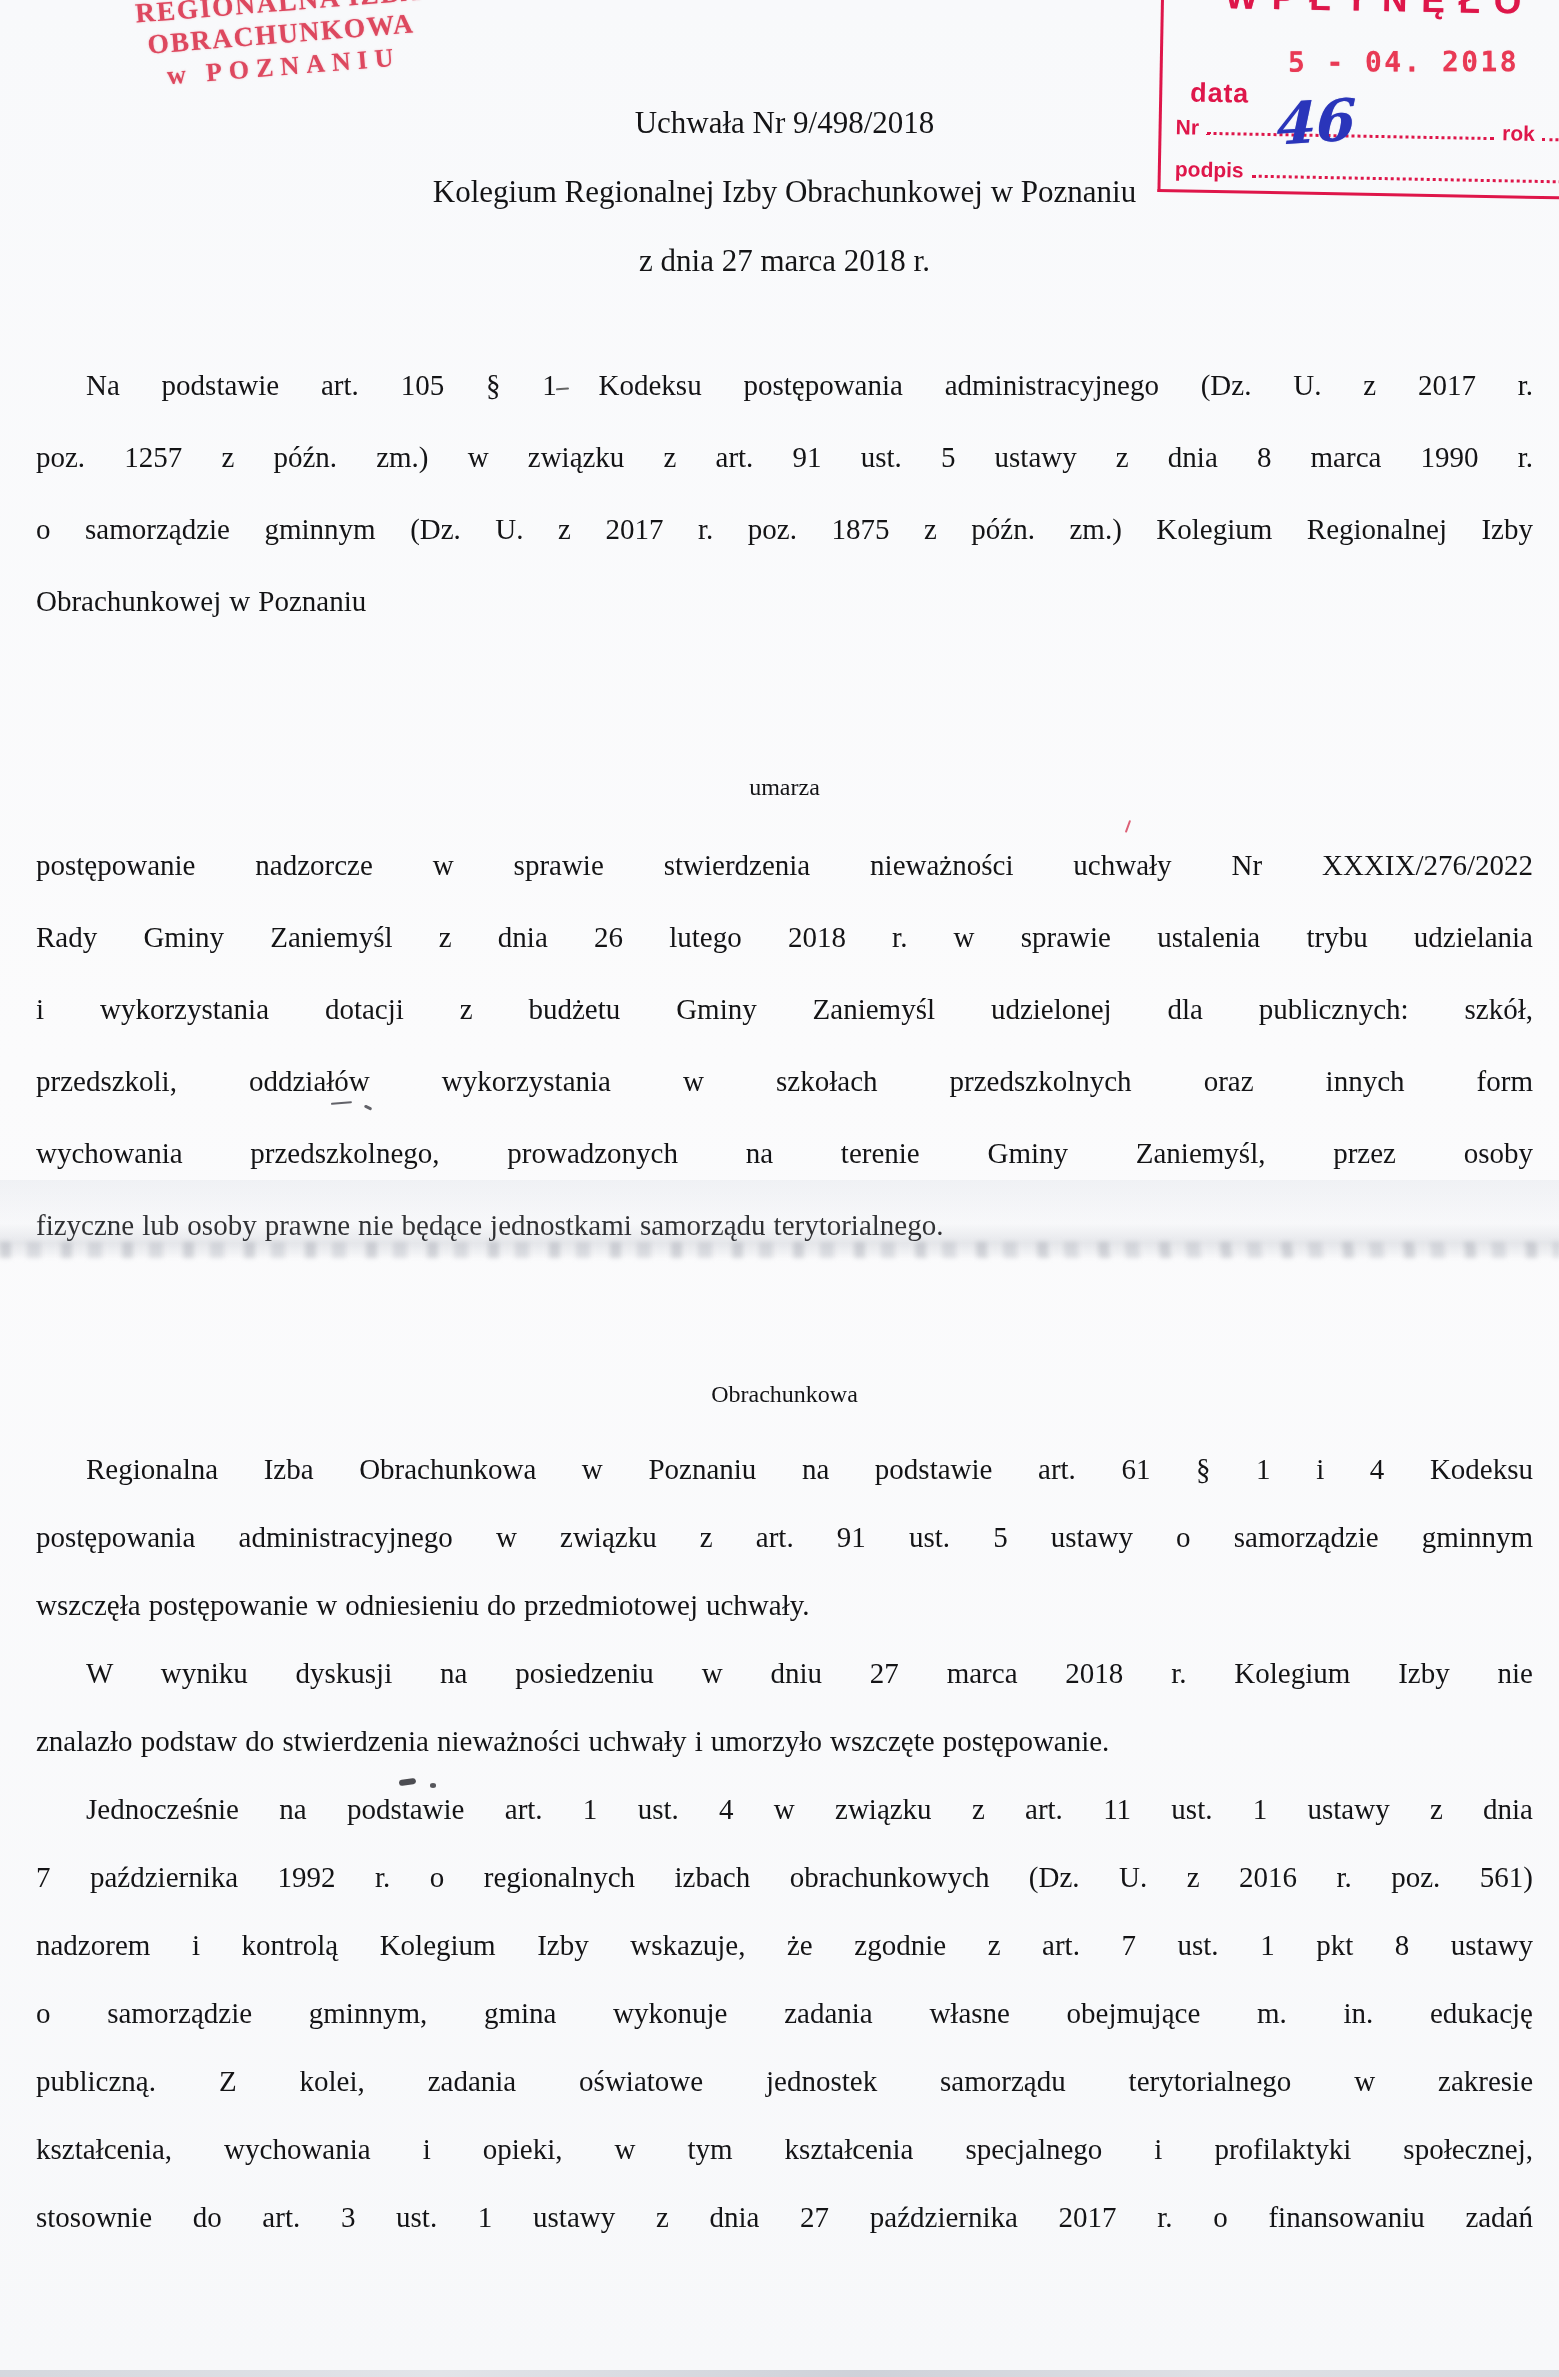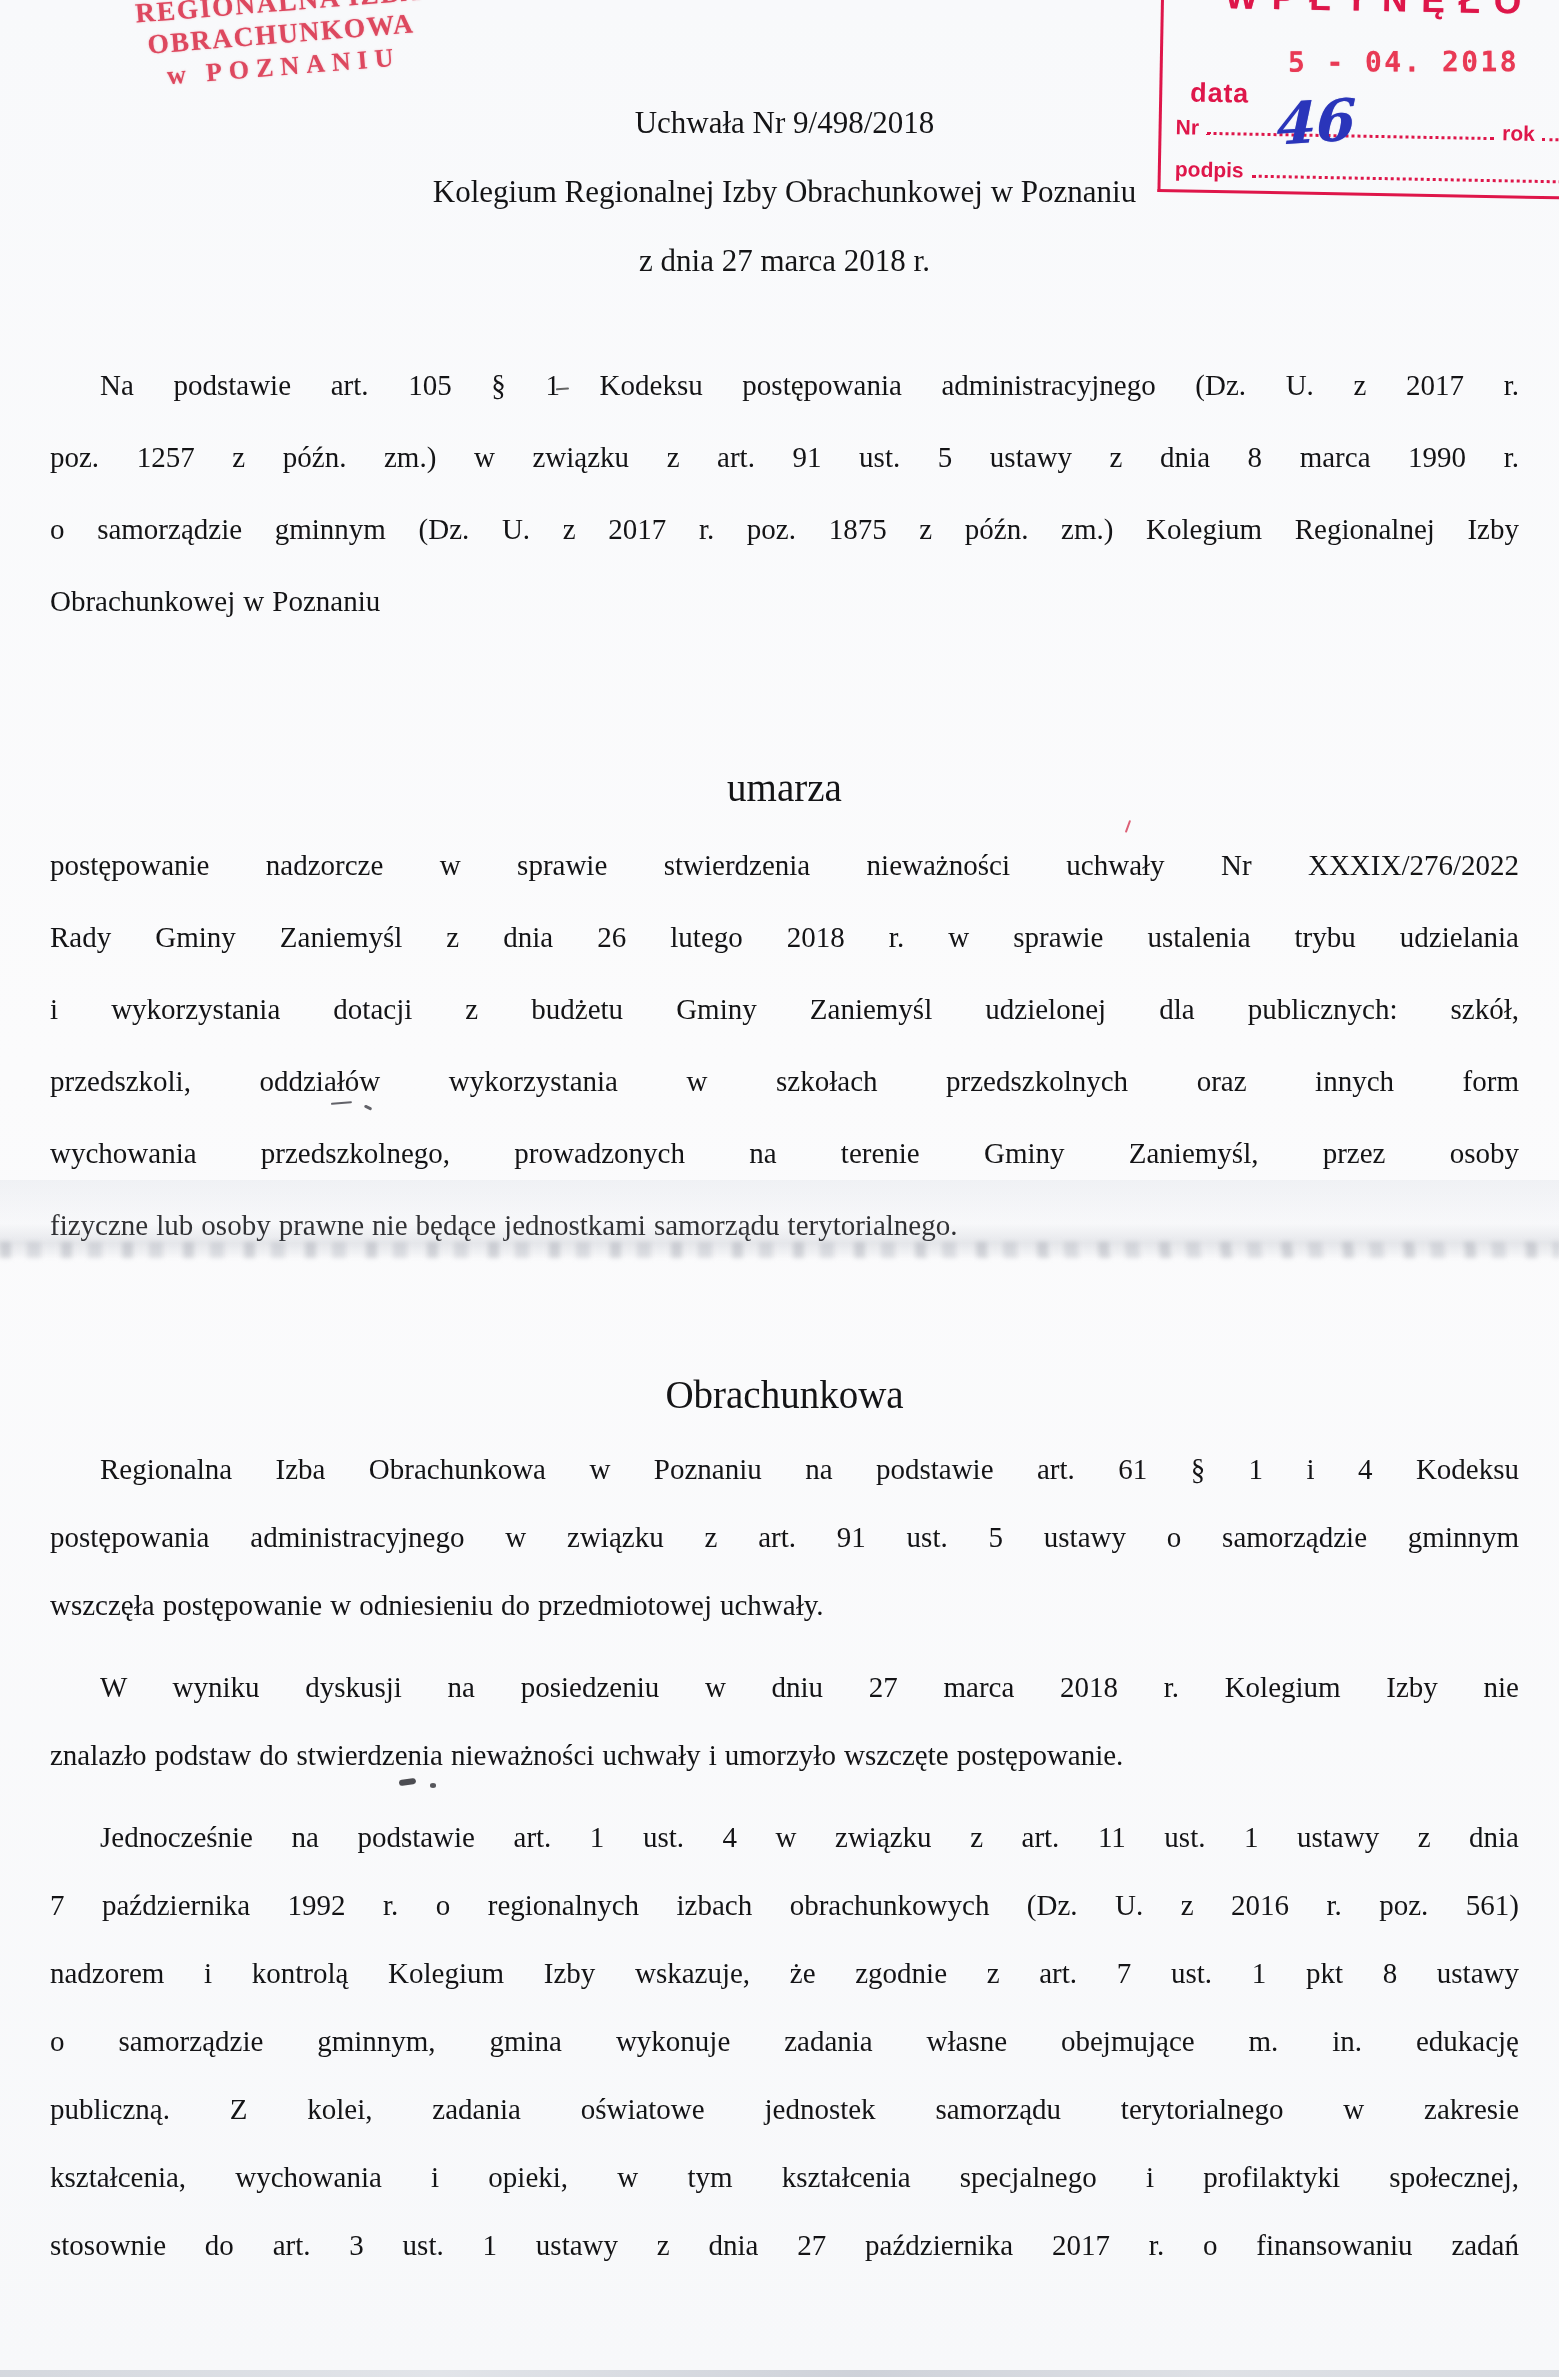--- a/index.html
+++ b/index.html
@@ -10,23 +10,23 @@
     margin:0 auto;
     background:linear-gradient(180deg,#f8f9fb 0%,#fbfbfc 45%,#f7f8fa 100%);
     overflow:hidden;
     font-family:"Liberation Serif", serif;
     color:#141416;
   }
   
   .doc{position:absolute;left:0;top:0;right:0;bottom:0;padding:0 27px 0 36px;}
   .doc-header{margin-top:88px;text-align:center;font-size:31px;line-height:69px;}
   .line{font-size:29px;line-height:72px;text-align:justify;text-align-last:justify;word-spacing:0.8px;white-space:normal;}
-  .para{margin:14px;}
+  .para{margin:0;}
   .p-intro{margin-top:54px;}
-  .h-center{text-align:center;font-size:39px;line-height:71px;}
+  .h-center{text-align:center;font-size:24px;line-height:71px;}
   .h-umarza{margin-top:115px;}
   .p-oper{margin-top:6.3px;}
   .h-uzas{margin-top:98px;}
   .p-j1{margin-top:4.7px;}
   .p-j1 .line,.p-j2 .line,.p-j3 .line{line-height:68px;}
   .ind .line:first-child{text-indent:50px;}
   .end-left .line:last-child{text-align-last:left;}
   
   .org-stamp{
     position:absolute;left:6.3px;top:7.9px;width:544px;

